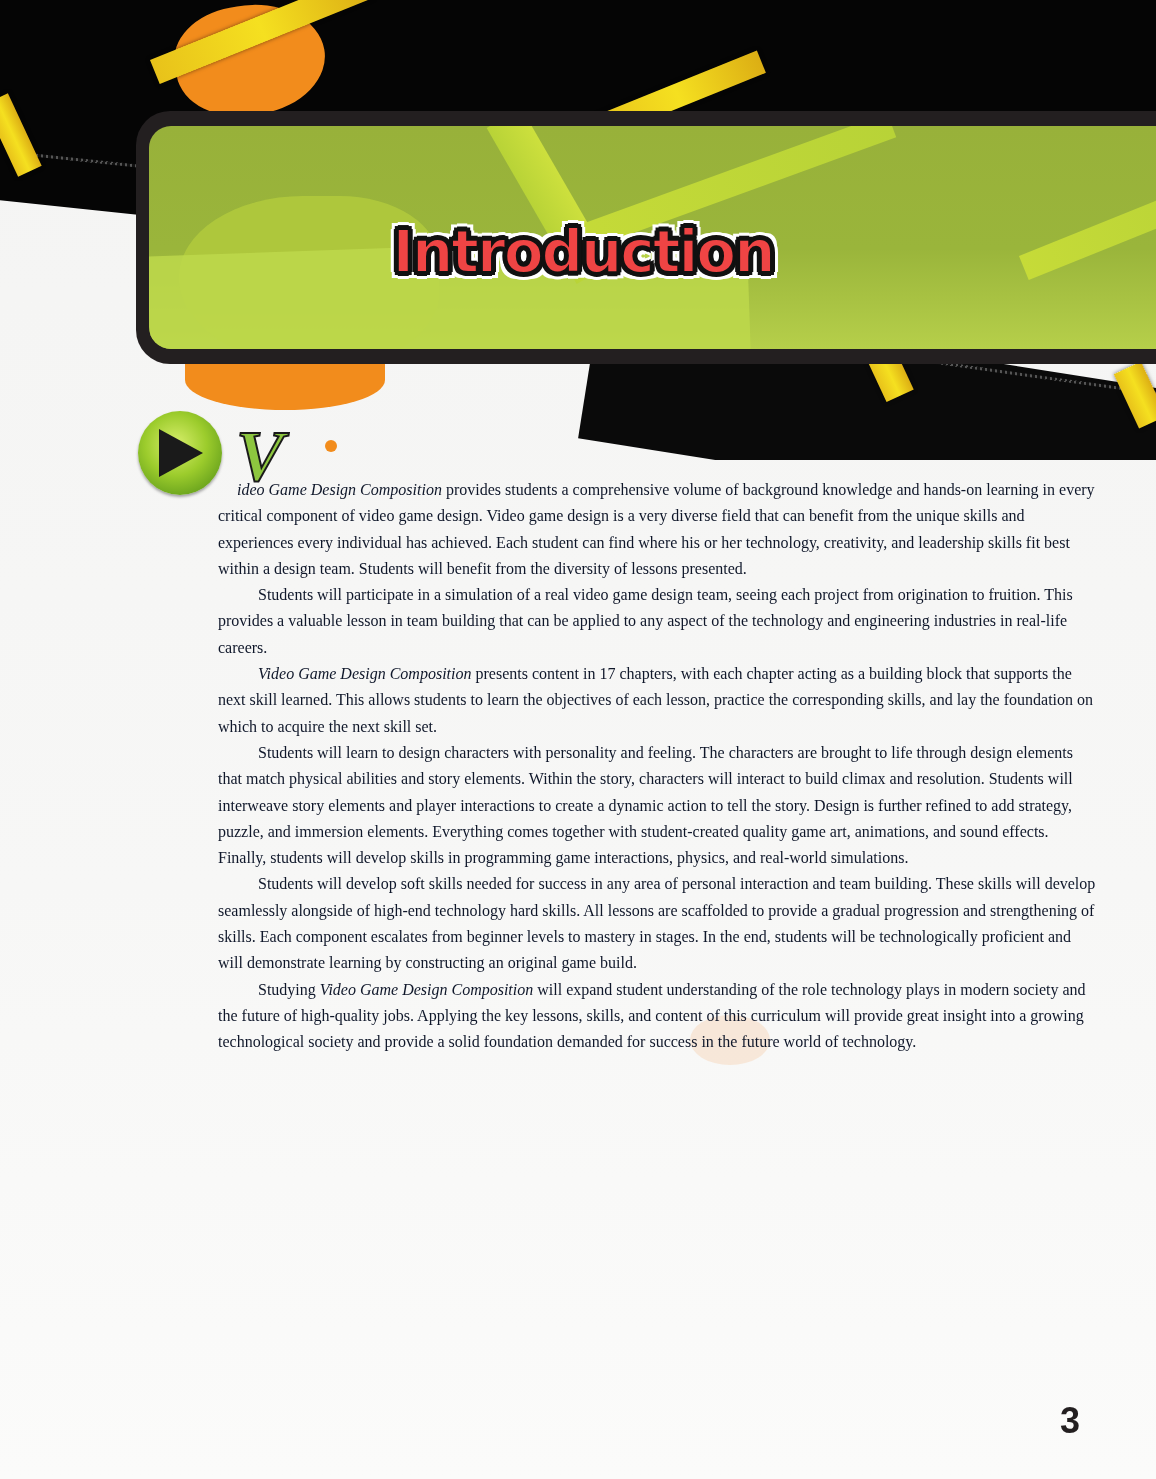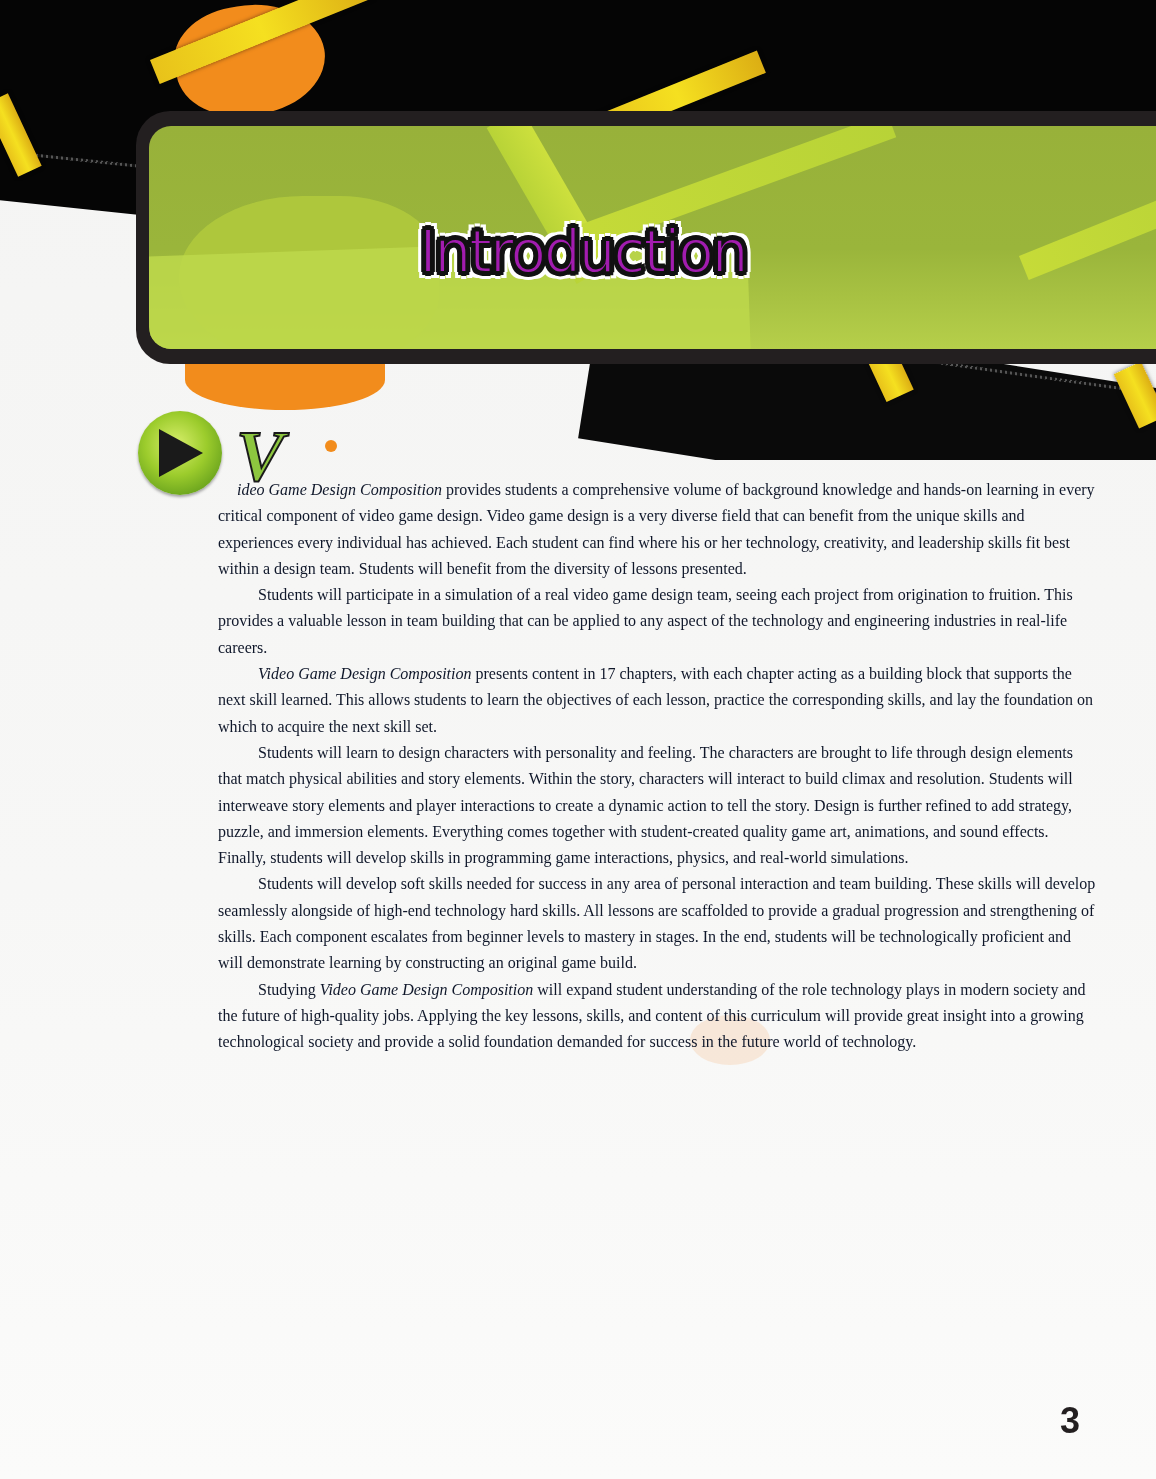--- a/index.html
+++ b/index.html
@@ -51,22 +51,22 @@
   .green-inner .deco-d {
     position: absolute; left: 870px; top: 130px; width: 220px; height: 26px;
     background: linear-gradient(90deg,#c6db38,#b8d337); transform: rotate(-22deg); transform-origin: 0 0;
   }
   .green-inner .deco-e {
     position: absolute; left: 30px; top: 70px; width: 260px; height: 170px;
     background: #b3cc3d; border-radius: 50% 40% 45% 55%; opacity: .8;
   }
   .title-wrap { position: absolute; left: 303px; top: 218px; width: 560px; text-align: center; }
   .title-text {
-    font-family: "DejaVu Sans", "Liberation Sans", sans-serif; font-weight: normal;
-    font-size: 58px; color: #a21caf; letter-spacing: -2px;
+    font-family: "DejaVu Sans", "Liberation Sans", sans-serif; font-weight: bold;
+    font-size: 58px; color: #ef4444; letter-spacing: -2px;
     -webkit-text-stroke: 2px #111;
     text-shadow:
       -3px -3px 0 #111, 3px -3px 0 #111, -3px 3px 0 #111, 3px 3px 0 #111,
       0 -4px 0 #111, 0 4px 0 #111, -4px 0 0 #111, 4px 0 0 #111,
       -6px -6px 0 #fff, 6px -6px 0 #fff, -6px 6px 0 #fff, 6px 6px 0 #fff,
       0 -7px 0 #fff, 0 7px 0 #fff, -7px 0 0 #fff, 7px 0 0 #fff;
   }
   .play-btn {
     position: absolute; left: 138px; top: 411px; width: 84px; height: 84px; border-radius: 50%;
     background: radial-gradient(circle at 45% 40%, #d9ef6c 0%, #9ccc2c 45%, #5e9a1a 85%, #4f8516 100%);

